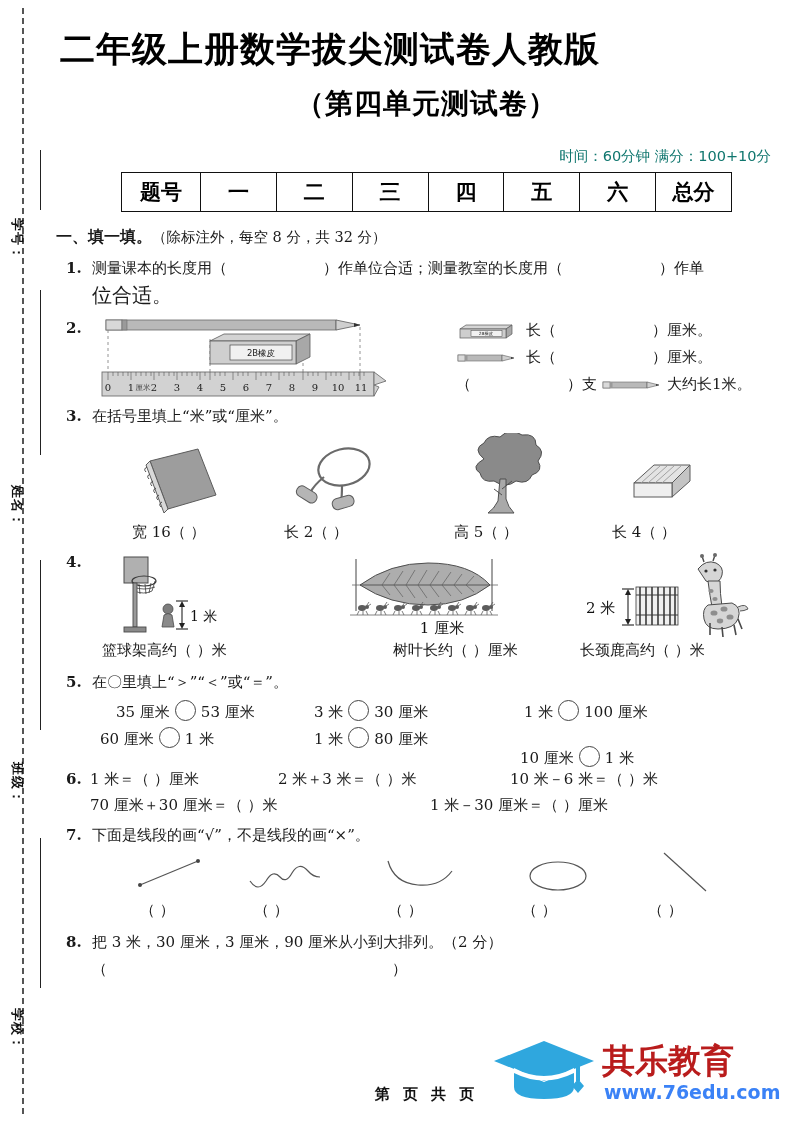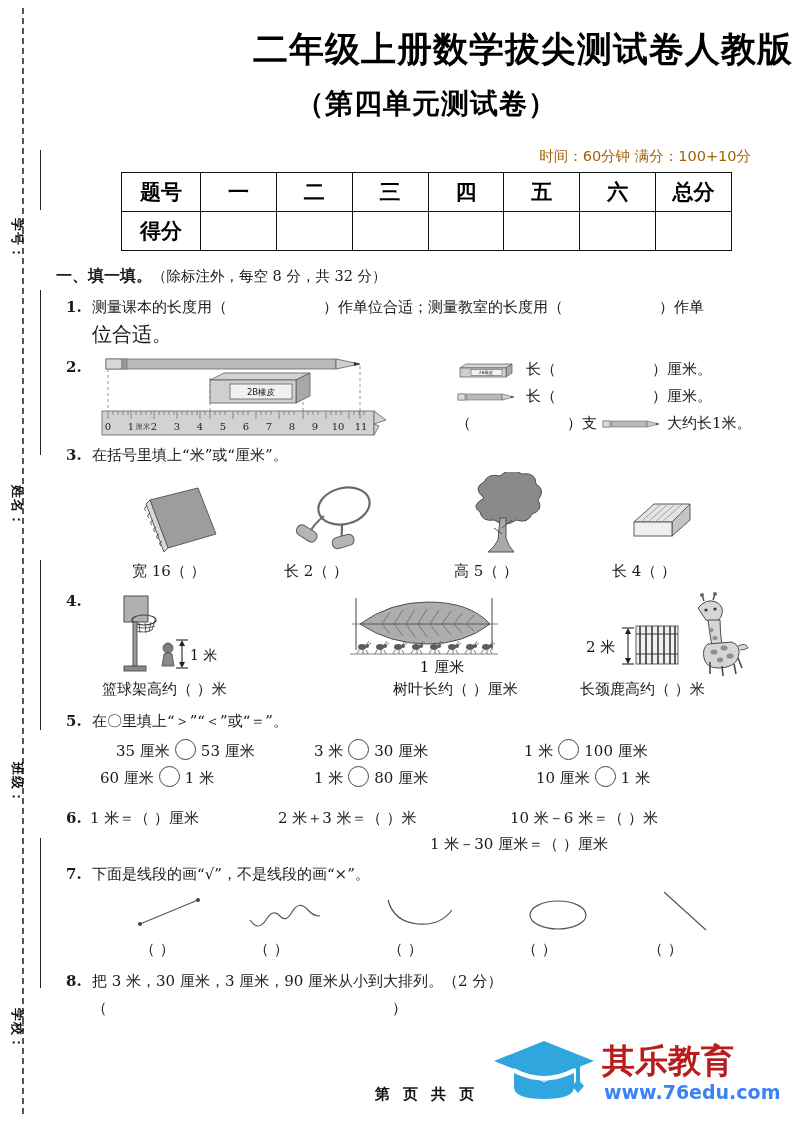--- a/index.html
+++ b/index.html
@@ -31,44 +31,44 @@
     transform-origin:0 0;
     transform:rotate(90deg);
     letter-spacing:1px;
     white-space:nowrap;
   }
 
   
   .content{position:absolute;left:60px;top:0;width:733px;height:1122px;}
 
   .title{
-    text-align:right;
+    text-align:left;
     font-family:"DejaVu Sans","Liberation Sans",sans-serif;
     font-weight:700;
     font-size:35px;
     letter-spacing:1px;
     margin-top:26px;
     color:#000;
   }
   .subtitle{
     text-align:center;
     font-family:"DejaVu Sans","Liberation Sans",sans-serif;
     font-weight:700;
     font-size:28px;
     letter-spacing:1px;
     margin-top:12px;
     color:#000;
   }
   .meta-line{
     font-family:"DejaVu Sans","Liberation Sans",sans-serif;
     font-size:14.5px;
     text-align:right;
-    padding-right:42px;
+    padding-right:22px;
     margin-top:24px;
-    color:#a16207;
+    color:#0f766e;
   }
 
   
   table.score{
     border-collapse:collapse;
     margin:6px auto 0 auto;
     width:611px;
     table-layout:fixed;
   }
   table.score td{
@@ -181,30 +181,20 @@
       <tbody>
           <tr>
         <td class="lead">题号</td>
         <td>一</td>
         <td>二</td>
         <td>三</td>
         <td>四</td>
         <td>五</td>
         <td>六</td>
         <td>总分</td>
-      </tr>
-      <tr>
-        <td class="lead">得分</td>
-        <td></td>
-        <td></td>
-        <td></td>
-        <td></td>
-        <td></td>
-        <td></td>
-        <td></td>
       </tr>
     </tbody>
       </table>
 
     <div class="sec-head">
       <span>一、填一填。</span><span class="note">（除标注外，每空 8 分，共 32 分）</span>
     </div>
 
     <div class="q">
       <span class="num">1.</span>
@@ -596,32 +586,33 @@
       <span>在〇里填上“＞”“＜”或“＝”。</span>
 
       <div class="cmp-row" style="margin-top:6px;">
         <span class="c" style="left:24px;"><span>35 厘米</span><span class="circ"></span><span>53 厘米</span></span>
         <span class="c" style="left:222px;"><span>3 米</span><span class="circ"></span><span>30 厘米</span></span>
         <span class="c" style="left:432px;"><span>1 米</span><span class="circ"></span><span>100 厘米</span></span>
       </div>
       <div class="cmp-row">
         <span class="c" style="left:8px;"><span>60 厘米</span><span class="circ"></span><span>1 米</span></span>
         <span class="c" style="left:222px;"><span>1 米</span><span class="circ"></span><span>80 厘米</span></span>
-        <span class="c" style="left:444px;"><span>10 厘米</span><span class="circ"></span><span>1 米</span></span>
+        <span class="c" style="left:428px;margin-top:19px;"><span>10 厘米</span><span class="circ"></span><span>1 米</span></span>
       </div>
     </div>
 
     <div class="q" style="margin-top:6px;">
       <span class="num">6.</span>
       <div class="eq-row" style="margin-left:-2px;margin-top:14px;">
         <span class="e" style="left:0px;">1 米＝（          ）厘米</span>
         <span class="e" style="left:188px;">2 米＋3 米＝（          ）米</span>
         <span class="e" style="left:420px;">10 米－6 米＝（          ）米</span>
       </div>
       <div class="eq-row" style="margin-left:-2px;">
+        <span class="e" style="left:0px;">70 厘米＋30 厘米＝（          ）米</span>
         <span class="e" style="left:340px;">1 米－30 厘米＝（          ）厘米</span>
       </div>
     </div>
 
     <div class="q" style="margin-top:4px;">
       <span class="num">7.</span>
       <span>下面是线段的画“√”，不是线段的画“×”。</span>
 
       <div class="shapes" style="margin-left:-10px;">
         <span style="position:absolute;left:50px;top:4px;">

